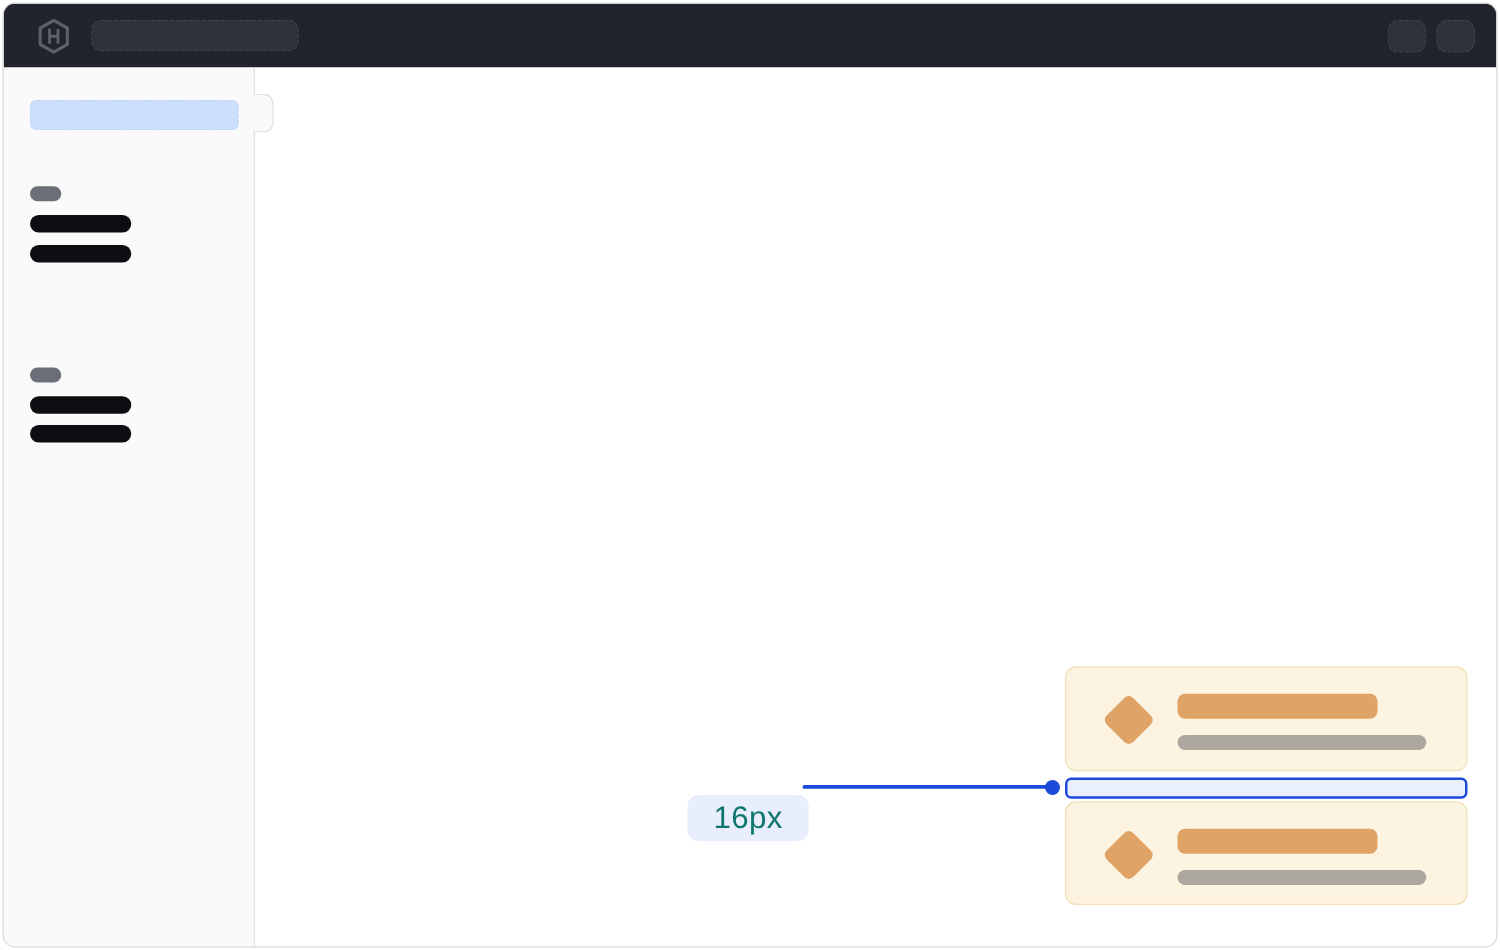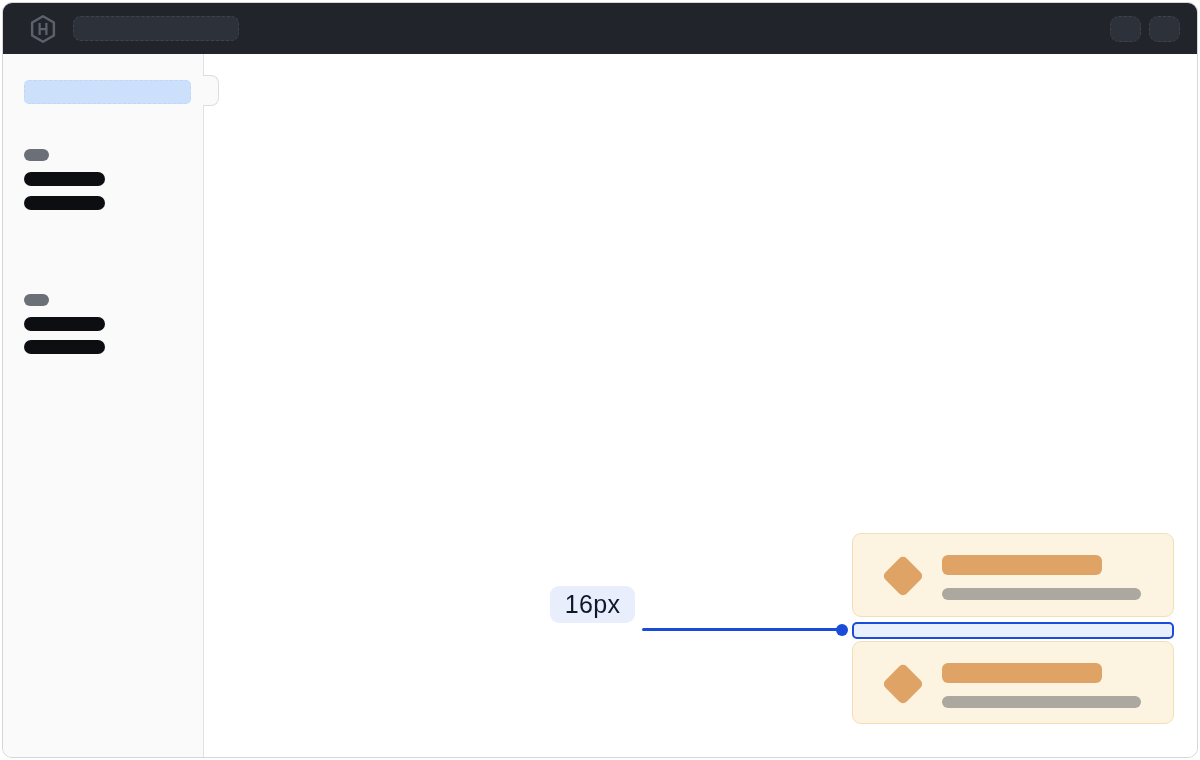--- a/index.html
+++ b/index.html
@@ -71,22 +71,22 @@
   .card-sub-bar {
     position: absolute; left: 89px; top: 54px; width: 199px; height: 12px;
     background: #aca79f; border-radius: 6px;
   }
   
   .gap-highlight {
     position: absolute; left: 648px; top: 568px; width: 322px; height: 17px;
     background: #e9effc; border: 2px solid #1a4cd9; border-radius: 5px; z-index: 3;
   }
   .gap-label {
-    position: absolute; left: 346px; top: 532px; width: 85px; height: 37px;
-    background: #e8eefc; border-radius: 9px; color: #0f172a;
+    position: absolute; left: 346px; top: 582px; width: 97px; height: 37px;
+    background: #e8eefc; border-radius: 9px; color: #0f766e;
     font-size: 25px; font-weight: 500; letter-spacing: 0.3px;
     display: flex; align-items: center; justify-content: center;
   }
   .gap-line {
     position: absolute; left: 438px; top: 574px; width: 200px; height: 3px;
     background: #1a4cd9; border-radius: 2px;
   }
   .gap-dot {
     position: absolute; left: 632px; top: 570px; width: 12px; height: 12px;
     background: #1a4cd9; border-radius: 50%;

